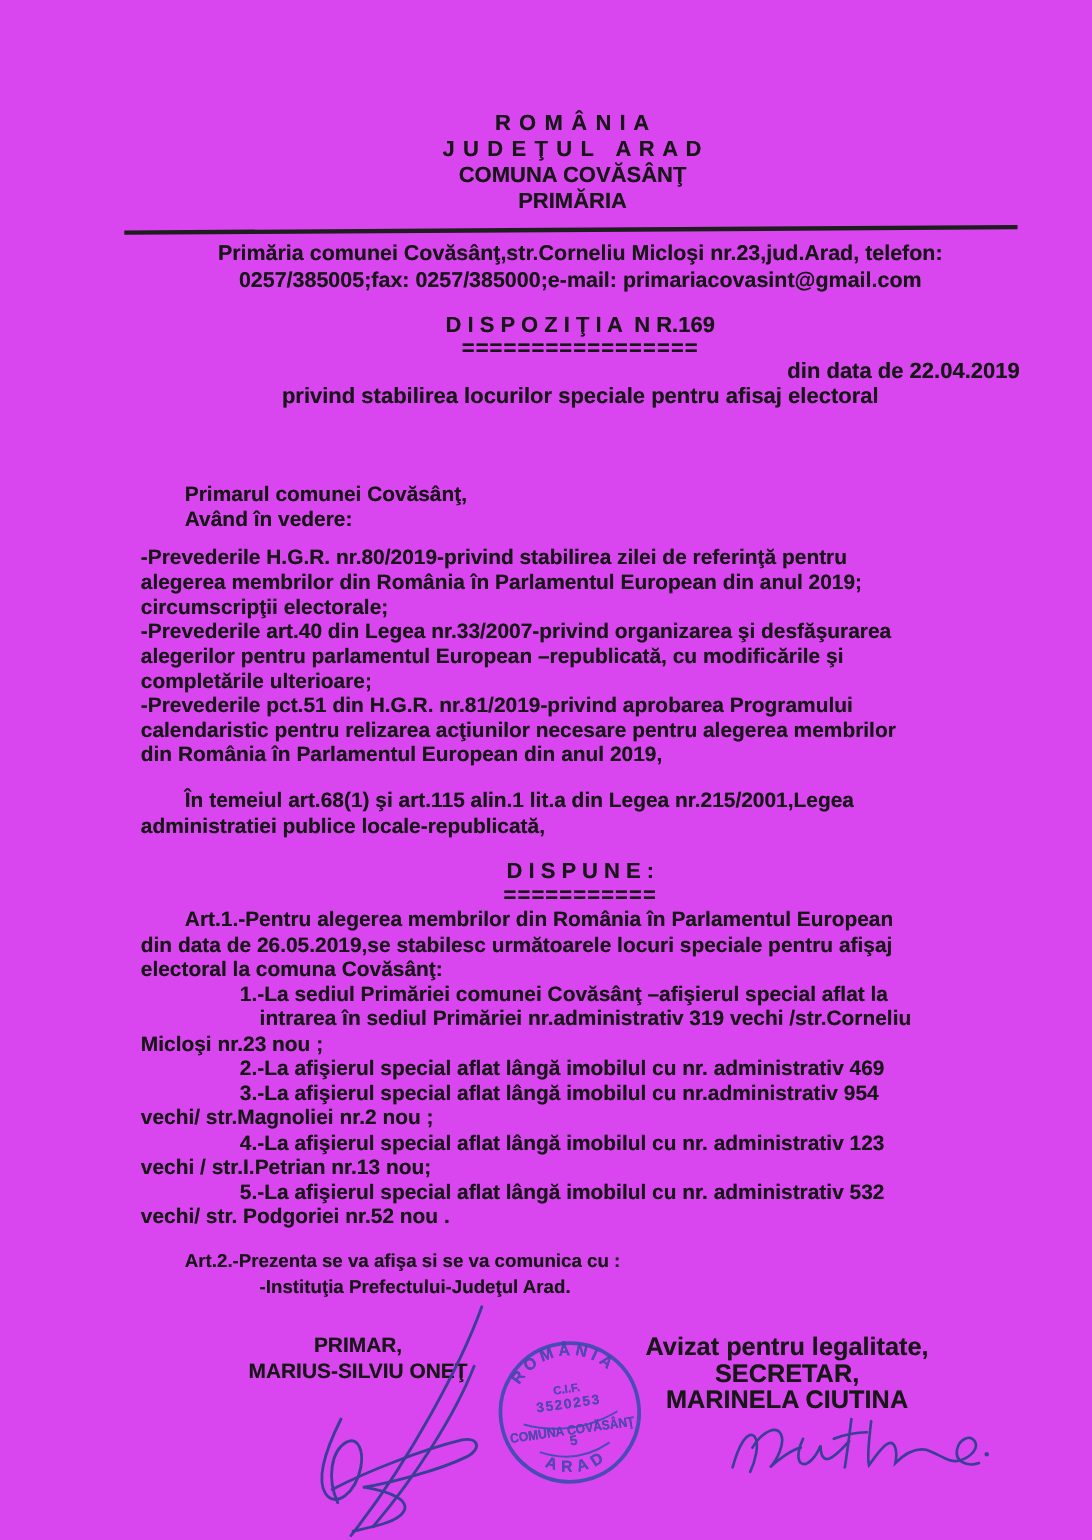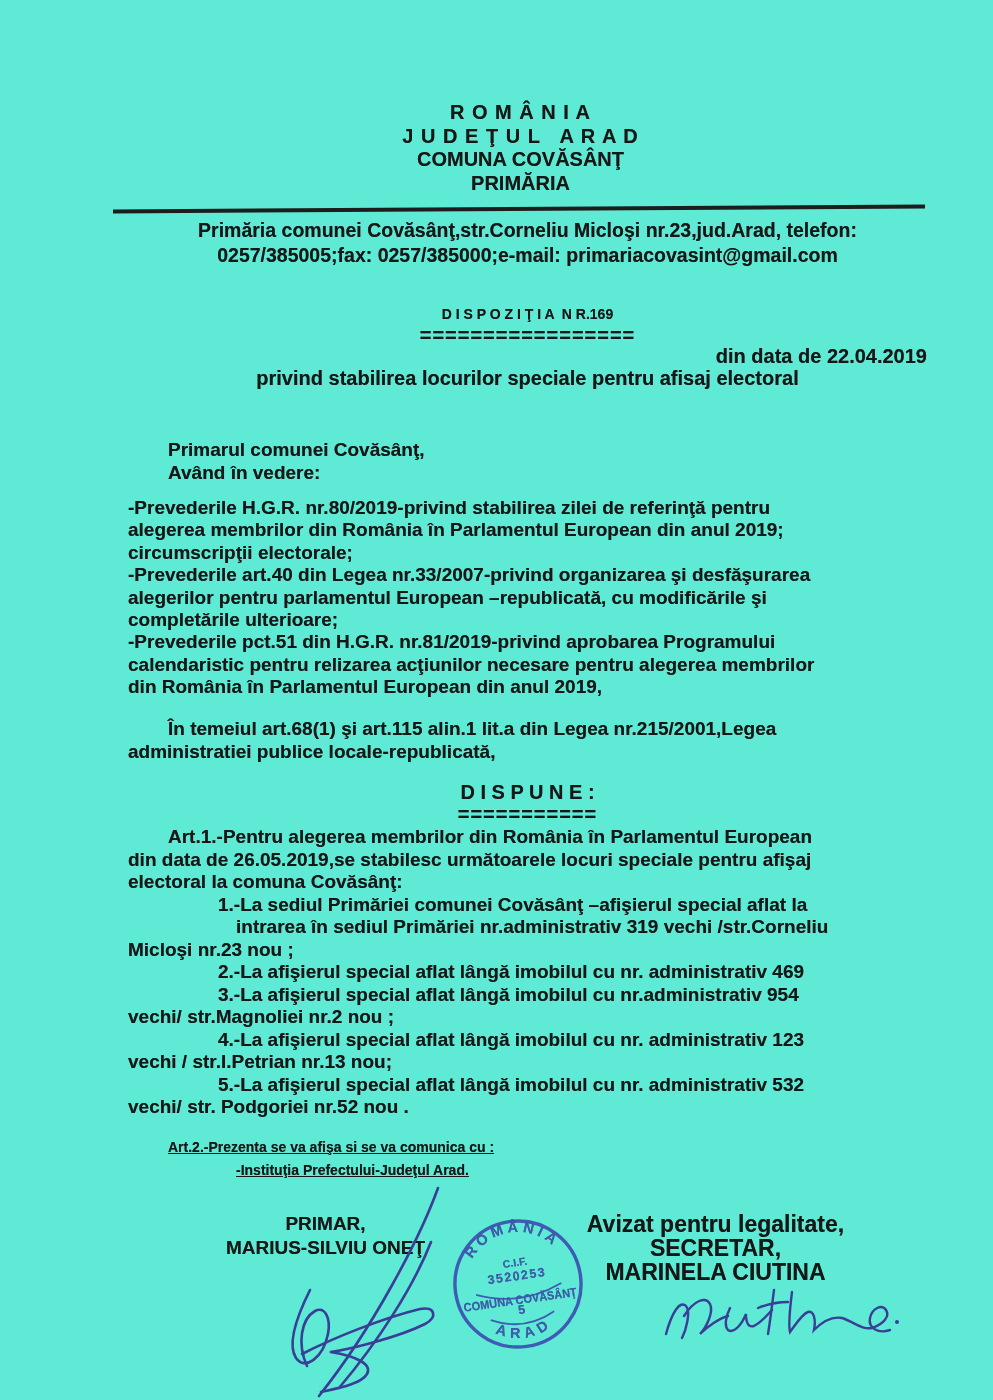--- a/index.html
+++ b/index.html
@@ -1,53 +1,53 @@
 <!DOCTYPE html>
 <html><head>
 <meta charset="utf-8">
 <style>
   html,body { margin:0; padding:0; background:#e8e8e8; }
   .page {
     position:relative;
     width:993px; height:1400px;
     margin:0 auto;
-    background:#5eead4;
+    background:#d946ef;
     font-family:"Liberation Sans", sans-serif;
     font-weight:700;
     color:#171717;
     overflow:hidden;
     text-shadow:0 0 0.5px rgba(20,20,20,0.55);
   }
   .abs { position:absolute; }
   .line { white-space:pre; }
 
   
   .hdr { top:101px; left:0; right:0; padding-left:48px; text-align:center; line-height:23.5px; font-size:20px; }
   .hdr .spread { letter-spacing:1px; }
 
   .rule { top:207px; left:113px; width:812px; height:4px; background:#1d1d1d; transform:rotate(-0.35deg); }
 
   .contact { top:218px; left:128px; right:66px; text-align:center; font-size:19.5px; line-height:25px; }
 
   
   .title { top:285px; left:128px; right:66px; text-align:center; font-size:20px; }
-  .title .num   { line-height:23px; font-size:14px;margin-top:18px; }
+  .title .num   { line-height:23px; font-size:20px; }
   .title .eq    { line-height:19px; letter-spacing:1px; }
   .title .date  { line-height:22px;text-align:right; }
   .title .subj  { line-height:22px; }
 
   .preamble { top:438px; left:128px; right:40px; font-size:19px; line-height:23px; }
   .considerations { top:497px; left:128px; right:20px; font-size:19px; line-height:22.4px; }
   .basis { top:717px; left:128px; right:40px; font-size:19px; line-height:23px; }
 
   .dispune { top:781px; left:128px; right:66px; text-align:center; font-size:20px; }
   .dispune .eq { line-height:20px; letter-spacing:1px; }
 
   .art1 { top:826px; left:128px; right:20px; font-size:19px; line-height:22.5px; }
-  .art2 { top:1136px; left:128px; right:40px; font-size:14px; line-height:22.5px;text-decoration:underline; }
+  .art2 { top:1136px; left:128px; right:40px; font-size:17px; line-height:22.5px; }
 
   .in-a { padding-left:40px; }
   .in-b { padding-left:90px; }
   .in-c { padding-left:108px; }
 
   .sig-left  { top:1212px; left:198px; width:255px; text-align:center; font-size:19px; line-height:24px; }
   .sig-right { top:1212px; left:583px; width:265px; text-align:center; font-size:23px; line-height:24px; }
 
   .stamp-wrap { top:1214px; left:448px; width:140px; height:140px; transform:rotate(-8deg); opacity:0.9; }
   .pen { position:absolute; pointer-events:none; }

